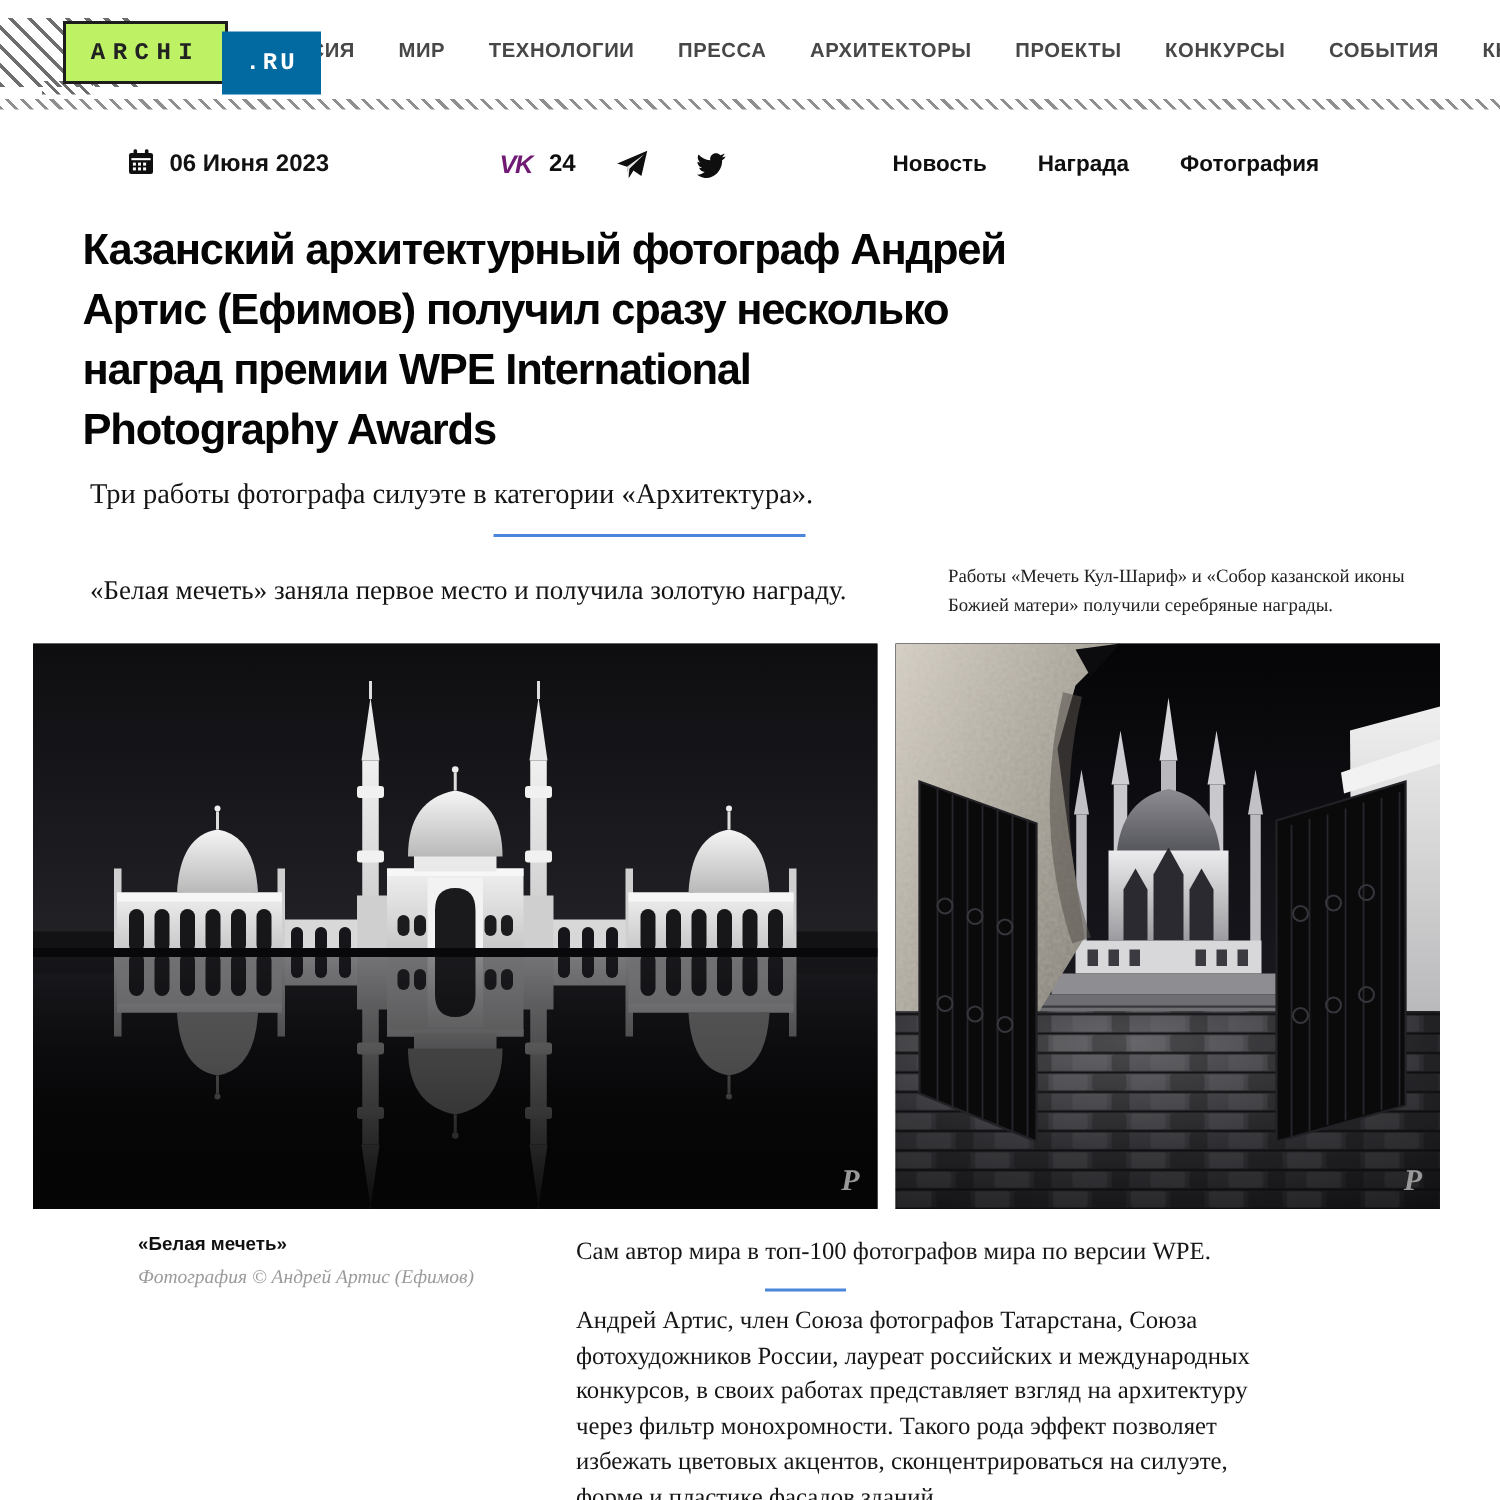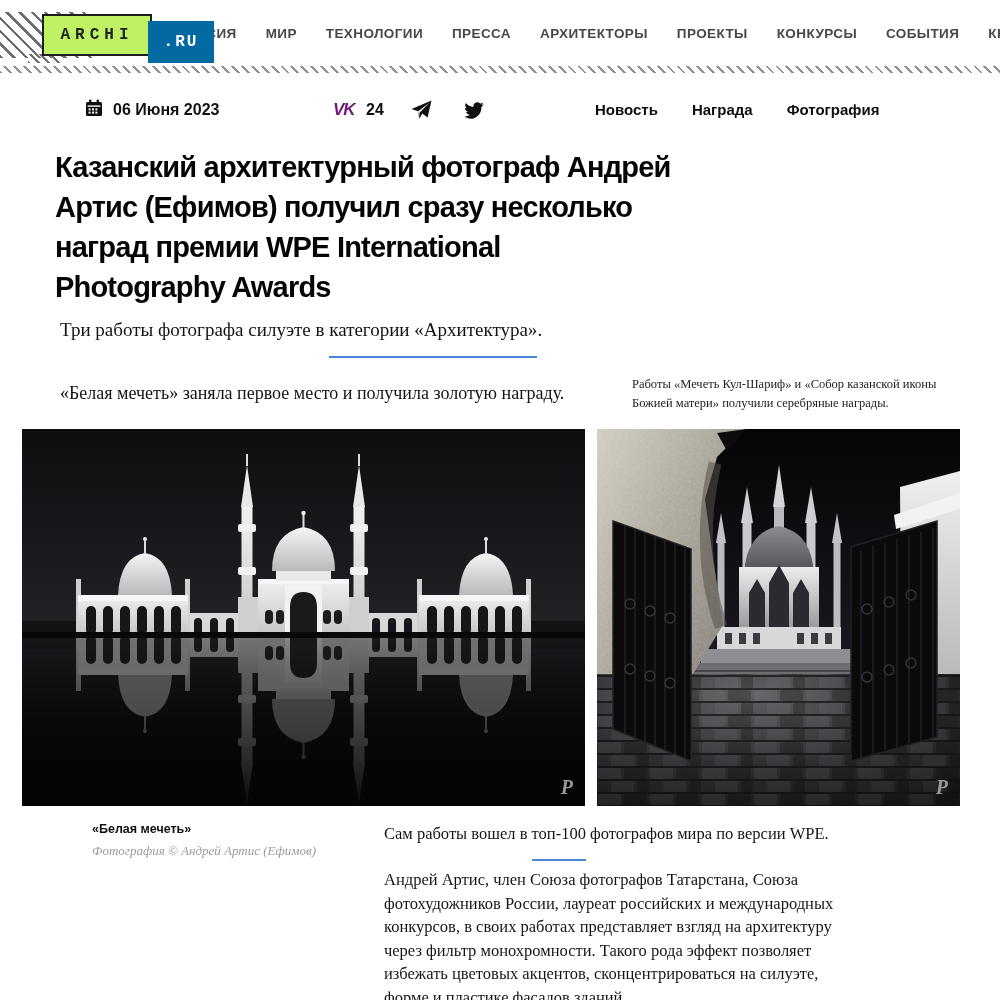--- a/index.html
+++ b/index.html
@@ -379,17 +379,17 @@
   </div>
 </div>
 
 <div class="captions">
   <div class="capcol">
     <div class="cap-title">«Белая мечеть»</div>
     <div class="cap-credit">Фотография © Андрей Артис (Ефимов)</div>
   </div>
   <div class="biocol">
     <div class="p1">
-      <span>Сам работы вошел в </span><a class="lnk">топ-100</a><span> фотографов мира по версии WPE.</span>
+      <span>Сам автор мира в </span><a class="lnk">топ-100</a><span> фотографов мира по версии WPE.</span>
     </div>
     <div class="p2">Андрей Артис, член Союза фотографов Татарстана, Союза фотохудожников России, лауреат российских и международных конкурсов, в своих работах представляет взгляд на архитектуру через фильтр монохромности. Такого рода эффект позволяет избежать цветовых акцентов, сконцентрироваться на силуэте, форме и пластике фасадов зданий.</div>
   </div>
 </div>
 
 </body></html>

